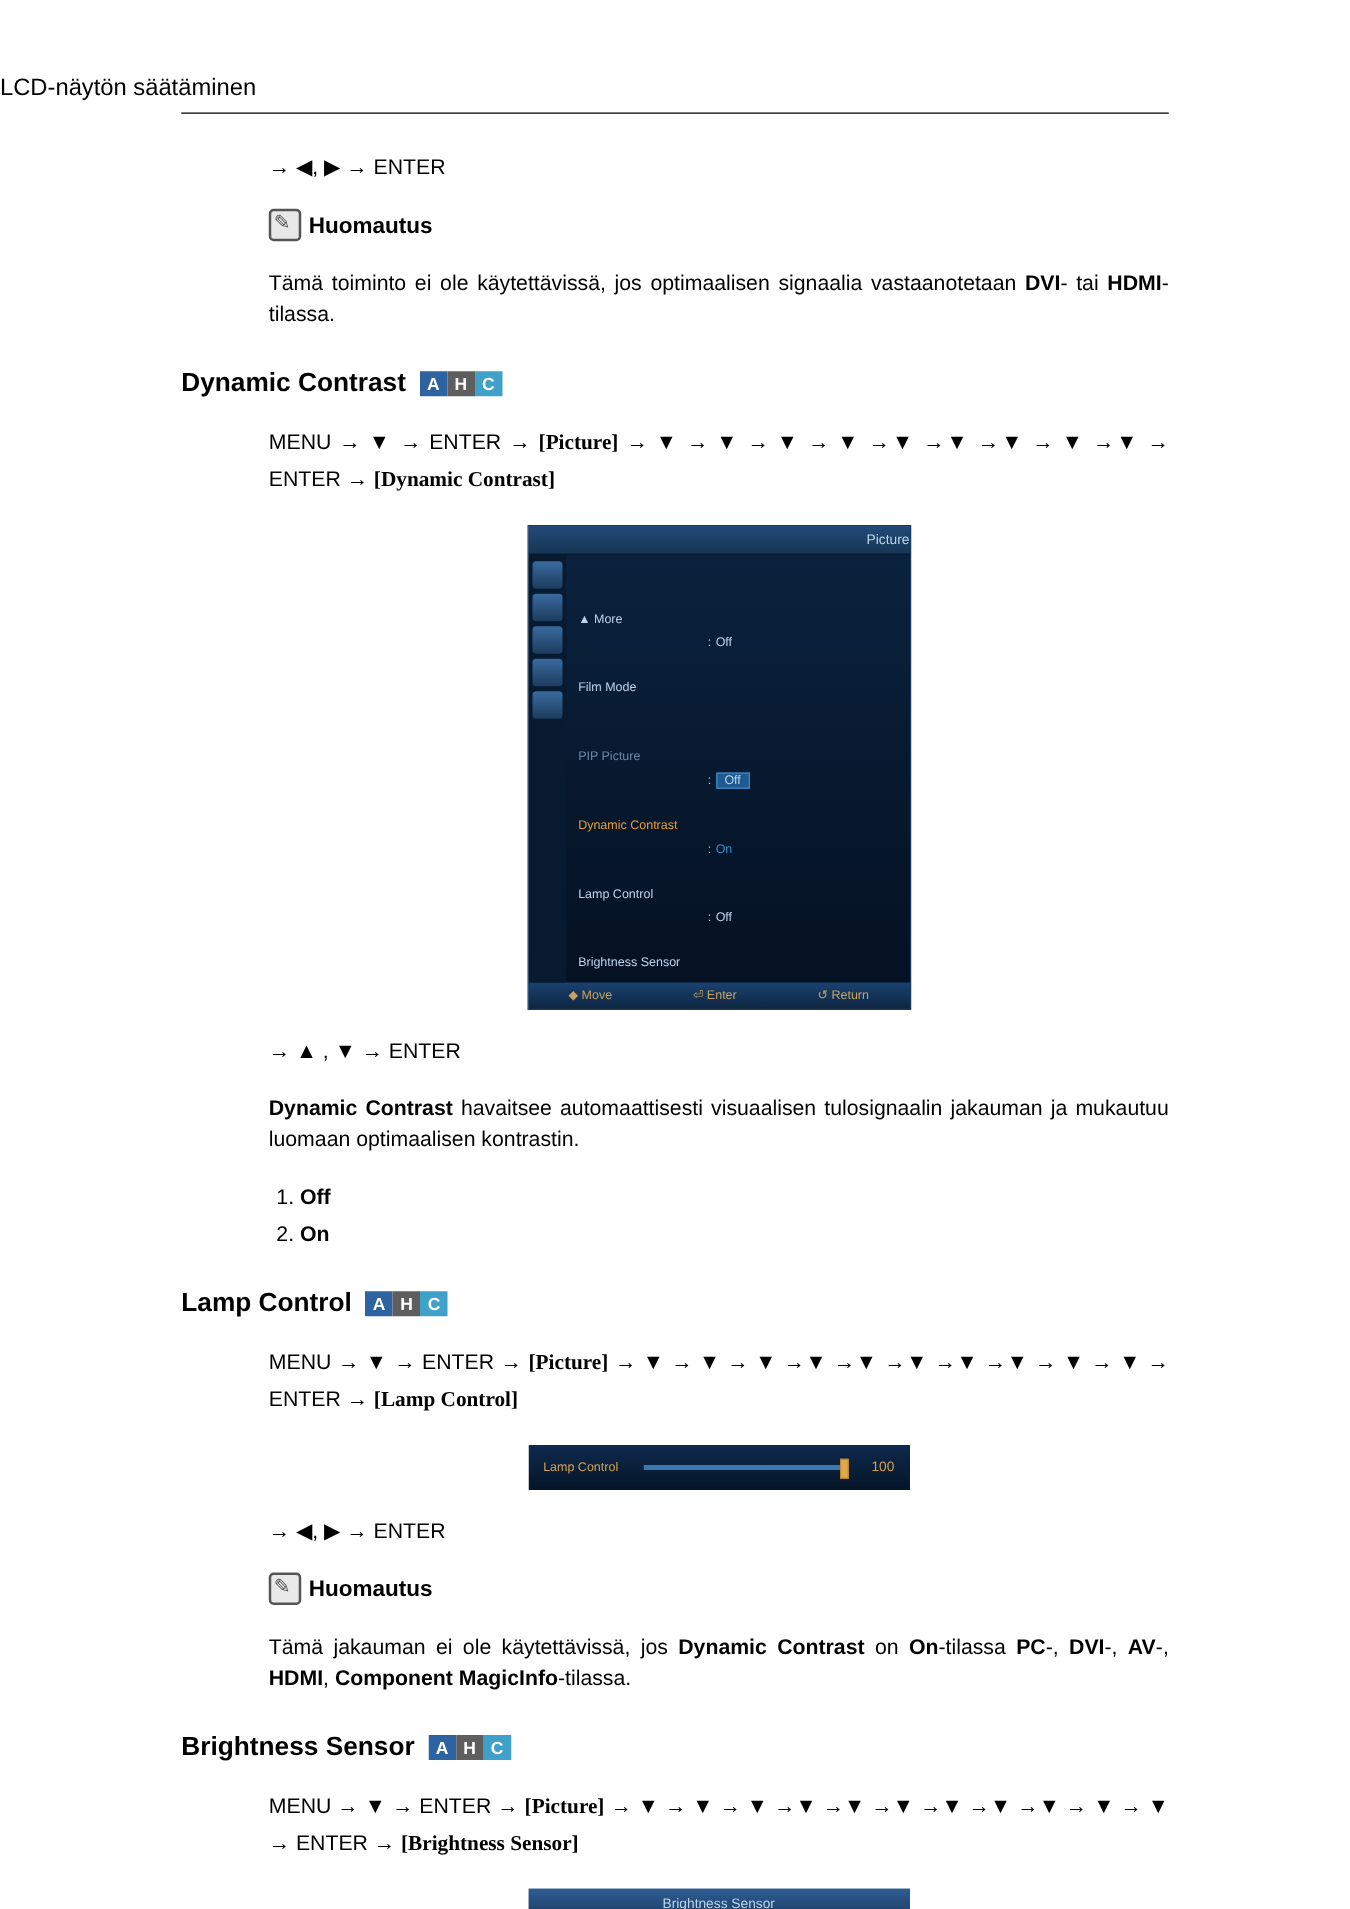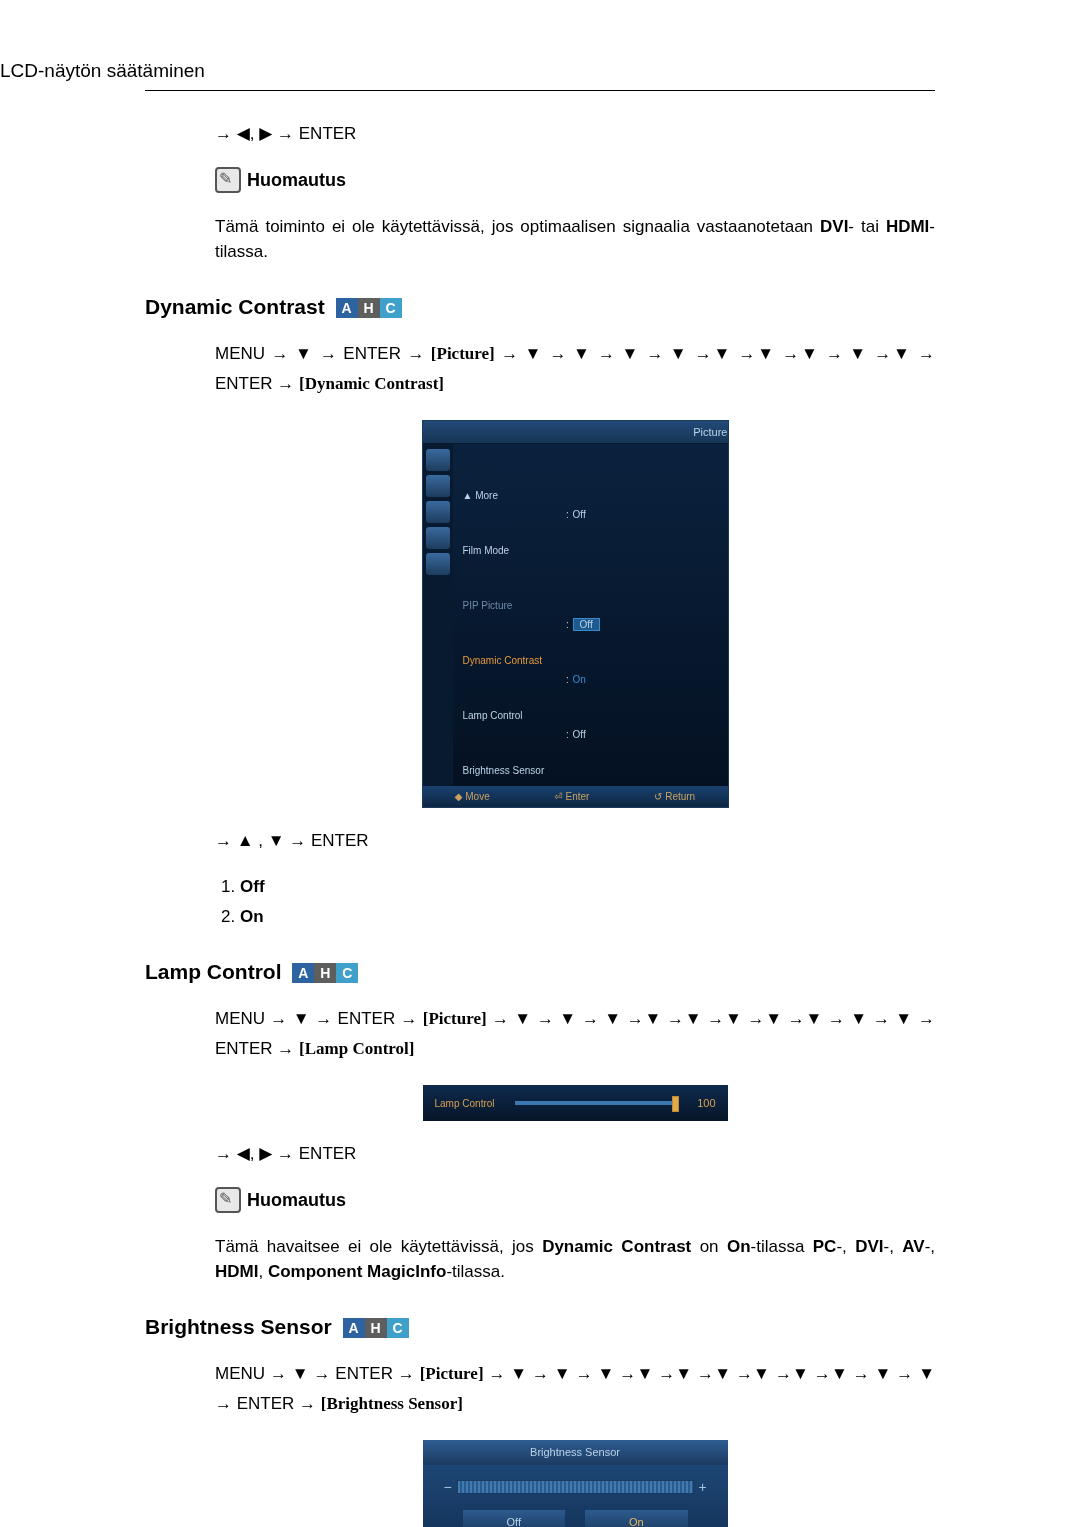--- a/index.html
+++ b/index.html
@@ -303,20 +303,23 @@
         </div>
       </div>
       <div class="osd1-foot">
         <span>◆ Move</span>
         <span>⏎ Enter</span>
         <span>↺ Return</span>
       </div>
     </div>
 
     <p class="arrow">→ ▲ , ▼ → ENTER</p>
+    <p>
+      <b>Dynamic Contrast</b><span> havaitsee automaattisesti visuaalisen tulosignaalin jakauman ja mukautuu luomaan optimaalisen kontrastin.</span>
+    </p>
     <ol class="opts">
       <li><b>Off</b></li>
       <li><b>On</b></li>
     </ol>
   </div>
 
   <div class="section-title">
     <span>Lamp Control</span>
     <span class="badges">
       <span class="badge badge-a">A</span>
@@ -336,21 +339,21 @@
         </span>
       <span class="osd2-val">100</span>
     </div>
 
     <p class="arrow">→ ◀, ▶ → ENTER</p>
     <div class="note-row">
       <span class="note-icon"></span>
       <span class="note-label">Huomautus</span>
     </div>
     <p>
-      <span>Tämä havaitsee ei ole käytettävissä, jos </span><b>Dynamic Contrast</b><span> on </span><b>On</b><span>-tilassa </span><b>PC</b>-, <b>DVI</b>-, <b>AV</b>-, <b>HDMI</b>, <b>Component MagicInfo</b><span>-tilassa.</span>
+      <span>Tämä jakauman ei ole käytettävissä, jos </span><b>Dynamic Contrast</b><span> on </span><b>On</b><span>-tilassa </span><b>PC</b>-, <b>DVI</b>-, <b>AV</b>-, <b>HDMI</b>, <b>Component MagicInfo</b><span>-tilassa.</span>
     </p>
   </div>
 
   <div class="section-title">
     <span>Brightness Sensor</span>
     <span class="badges">
       <span class="badge badge-a">A</span>
       <span class="badge badge-h">H</span>
       <span class="badge badge-c">C</span>
     </span>

